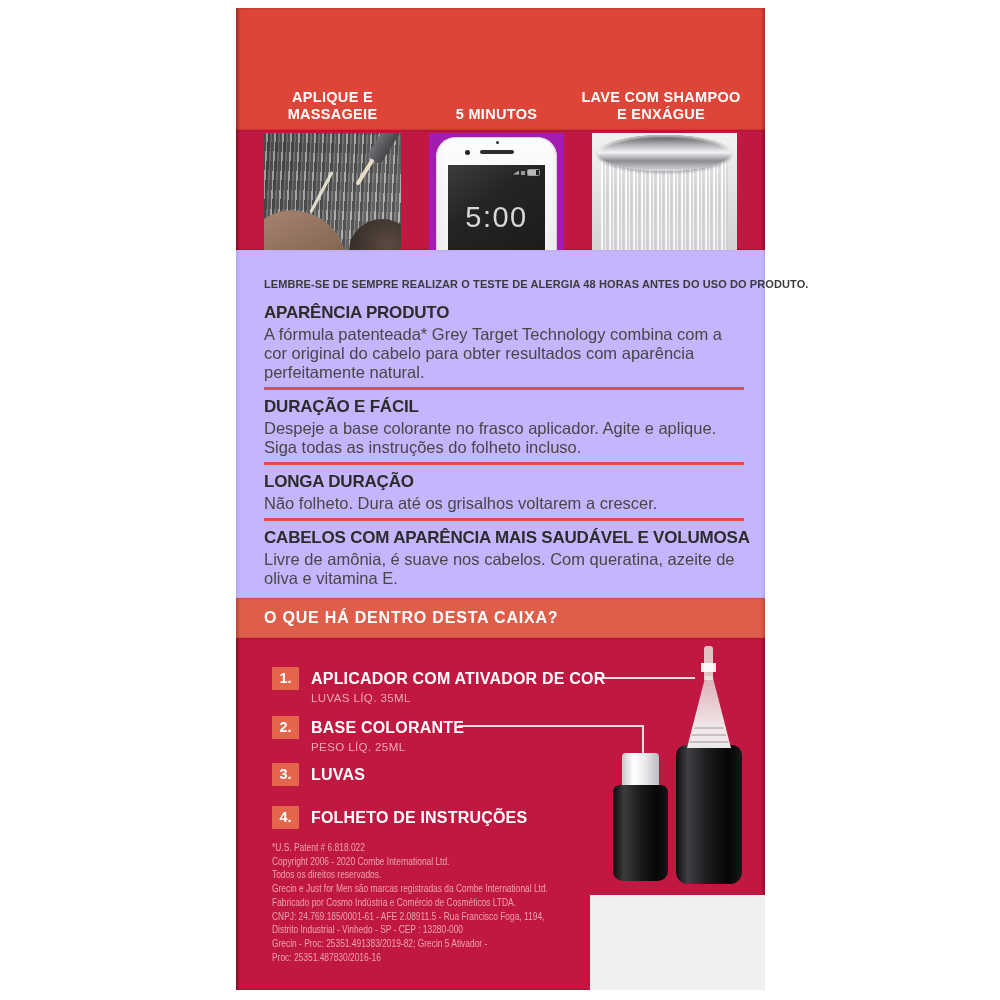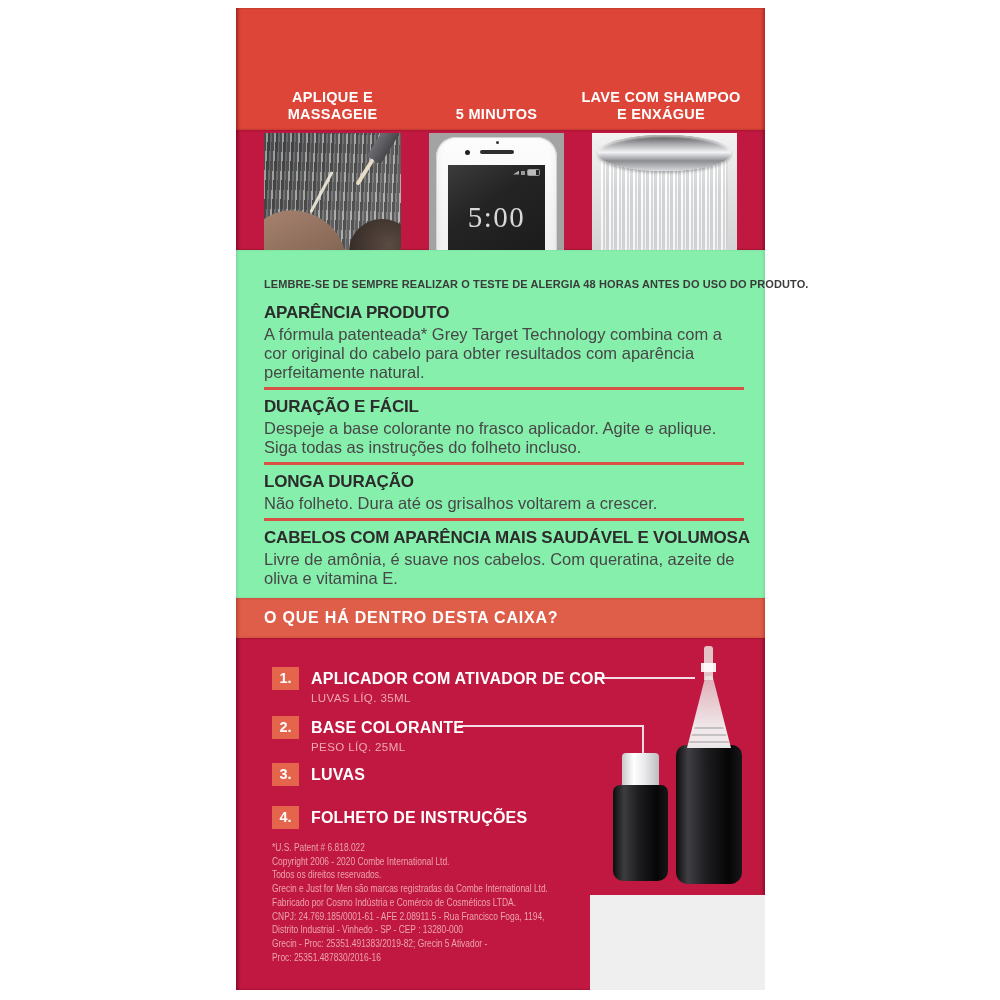--- a/index.html
+++ b/index.html
@@ -16,21 +16,21 @@
   .sl1{left:28px;width:137px;}
   .sl2{left:193px;width:135px;}
   .sl3{left:338px;width:174px;}
 
   
   .band-photos{position:absolute;left:0;top:122px;width:100%;height:120px;background:#C01840;
     box-shadow:inset 3px 0 3px -1px rgba(70,0,12,.5), inset -3px 0 3px -1px rgba(70,0,12,.4);}
 
   .tile{position:absolute;top:125px;height:135px;overflow:hidden;}
   .tile1{left:28px;width:137px;background:#565250;}
-  .tile2{left:193px;width:135px;background:#a3a3a3;font-family:Liberation Serif, serif;}
+  .tile2{left:193px;width:135px;background:#a21caf;}
   .tile3{left:356px;width:145px;background:linear-gradient(180deg,#f2f2f2,#dcdcdc 60%,#cfcfcf);}
 
   
   .hair-bg{position:absolute;inset:0;background:linear-gradient(135deg,#2e2c2b 0%,#4b4846 35%,#605c59 60%,#74706c 85%);}
   .hair-streaks{position:absolute;left:-15%;top:-18%;width:135%;height:105%;
     background:repeating-linear-gradient(100deg,rgba(222,226,230,.6) 0 1.5px,rgba(70,72,75,.6) 1.5px 4px,rgba(152,156,160,.5) 4px 5.5px,rgba(95,97,100,.55) 5.5px 8px);
     border-radius:0 0 55% 45% / 0 0 42% 36%;transform:rotate(-7deg);}
   .skin{position:absolute;left:-12%;bottom:-14%;width:72%;height:56%;
     background:linear-gradient(145deg,#a98672,#8a6a58 60%,#6f5445);
     border-radius:50% 60% 20% 0 / 60% 70% 10% 0;transform:rotate(8deg);}
@@ -62,21 +62,21 @@
   
   .shower-head{position:absolute;left:4%;top:2px;width:92%;height:36px;border-radius:50%;
     background:linear-gradient(180deg,#4d4d4f 0%,#9fa0a3 22%,#f2f3f5 48%,#8d8e92 72%,#d9dadd 100%);
     box-shadow:0 2px 3px rgba(0,0,0,.25), inset 0 2px 2px rgba(255,255,255,.6);}
   .water{position:absolute;left:6%;right:6%;top:28px;bottom:3px;
     background:repeating-linear-gradient(90deg,rgba(255,255,255,.95) 0 2px,rgba(196,198,203,.38) 2px 4px,rgba(255,255,255,.8) 4px 5px,rgba(175,178,185,.32) 5px 8px);}
   .water-sheen{position:absolute;left:6%;right:6%;top:28px;bottom:3px;
     background:linear-gradient(180deg,rgba(255,255,255,.2),rgba(255,255,255,0) 30%,rgba(225,226,230,.35) 88%);}
 
   
-  .section-white{position:absolute;left:0;top:242px;width:100%;height:348px;background:#86efac;
+  .section-white{position:absolute;left:0;top:242px;width:100%;height:348px;background:#c4b5fd;
     box-sizing:border-box;padding:28px 21px 0 28px;
     box-shadow:inset 2px 0 3px -1px rgba(0,0,0,.12), inset -2px 0 3px -1px rgba(0,0,0,.12);}
   .allergy{font-size:11px;font-weight:700;color:#3b3b3b;letter-spacing:.1px;white-space:nowrap;margin:0 0 12px;}
   .benefit h2{font-size:17px;line-height:21px;font-weight:700;color:#2c2c2c;letter-spacing:-.2px;margin:0 0 2px;white-space:nowrap;}
   .benefit p{font-size:16.5px;line-height:19px;color:#474747;margin:0;}
   .rule{height:3px;background:#D95245;margin:5px 0 6px;}
 
   
   .banner-orange{position:absolute;left:0;top:590px;width:100%;height:40px;background:#DF5E49;
     box-shadow:inset 3px 0 3px -1px rgba(120,20,10,.35), inset -3px 0 3px -1px rgba(120,20,10,.3);}

